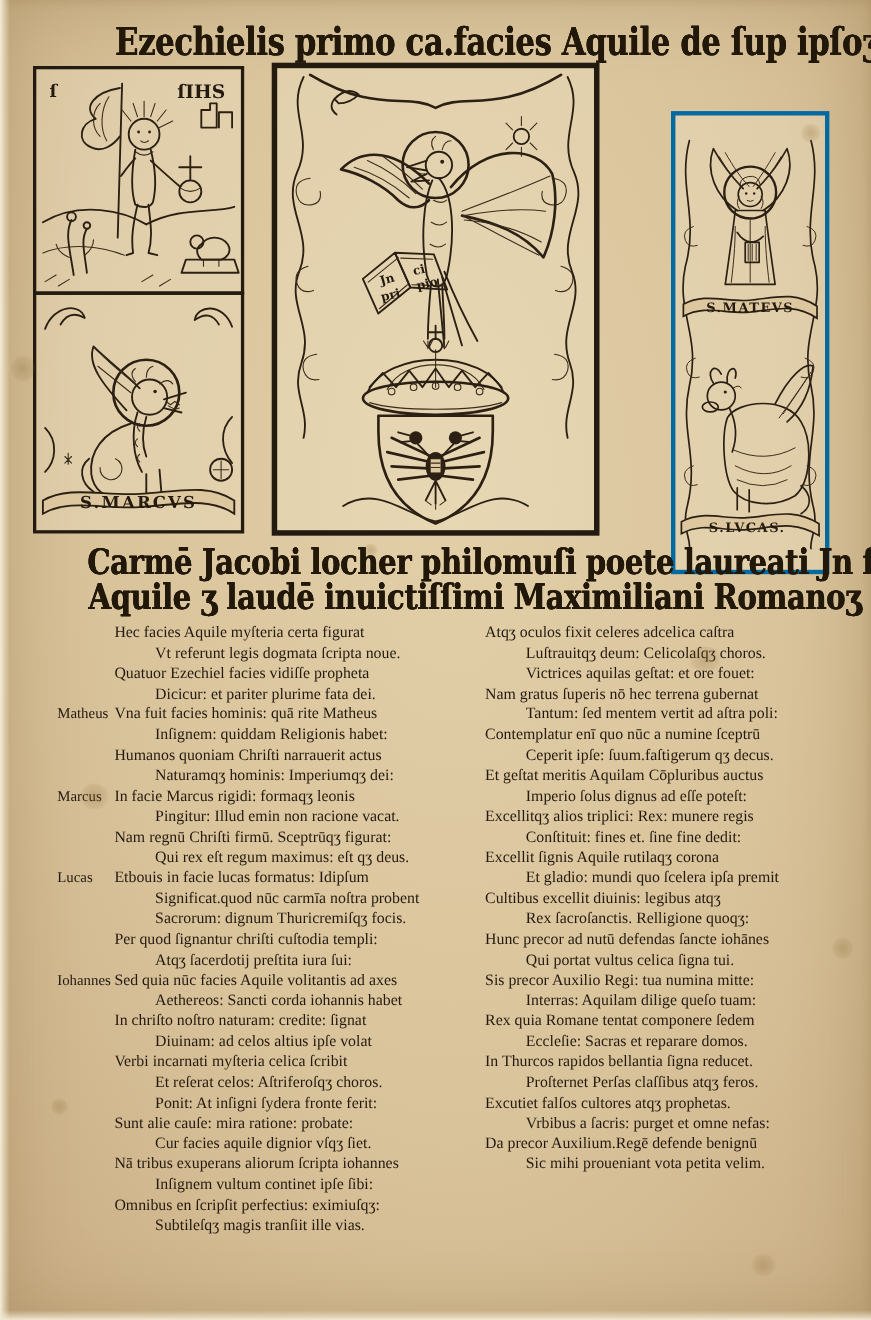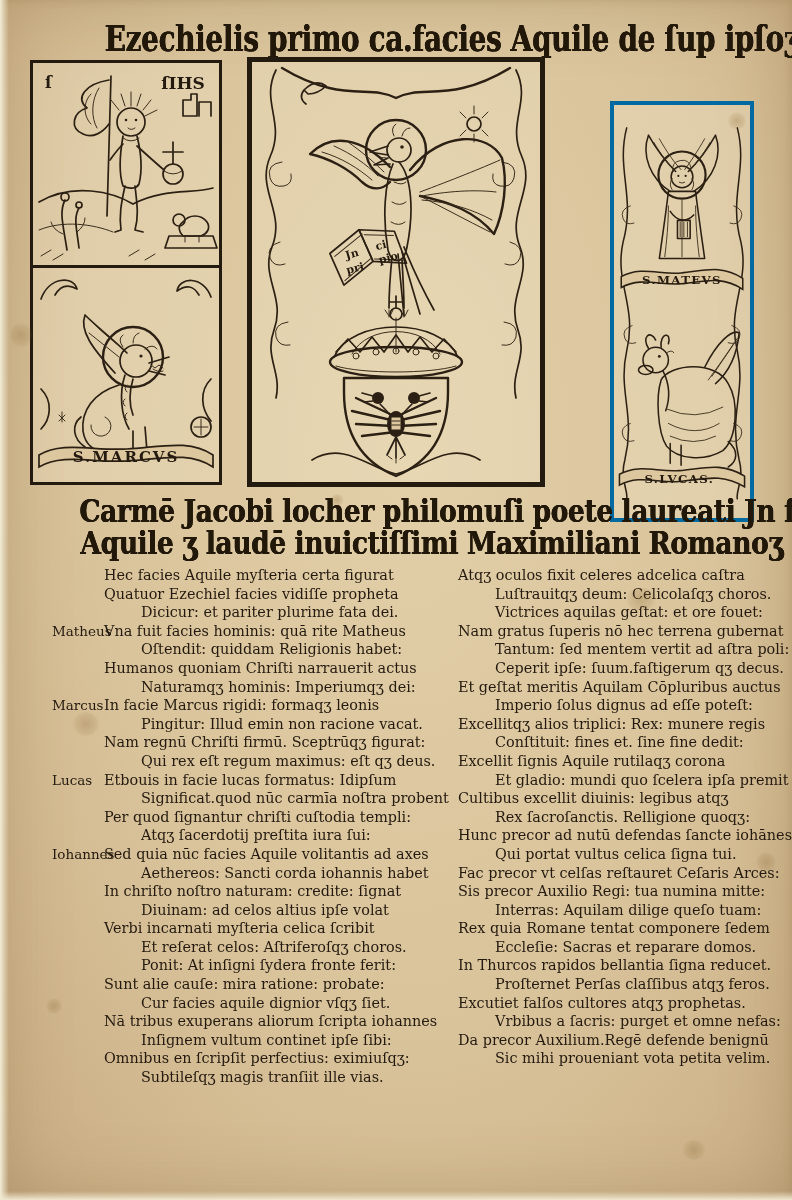--- a/index.html
+++ b/index.html
@@ -31,23 +31,23 @@
   #wc-right{left:610px;top:57px;width:144px;height:421px;border:4px solid #0369a1;margin-top:44px;}
   .ink{stroke:#2b2013;fill:none;stroke-width:1.7;stroke-linecap:round;stroke-linejoin:round;}
   .ink2{stroke:#2b2013;fill:none;stroke-width:2.4;stroke-linecap:round;stroke-linejoin:round;}
   .inkthin{stroke:#3a2d1c;fill:none;stroke-width:1;stroke-linecap:round;}
   .fillink{fill:#2b2013;stroke:none;}
   .ribbon{fill:#dcc79e;stroke:#2b2013;stroke-width:1.7;}
   .wtxt{font-family:"DejaVu Serif",serif;font-weight:bold;fill:#241a0f;}
 
   
   #verse{position:absolute;top:566px;left:0;right:0;height:610px;font-size:14.4px;line-height:18.6px;}
-  .vcol{position:absolute;top:0;white-space:nowrap;}
+  .vcol{position:absolute;top:0;white-space:nowrap;font-family:Liberation Serif, serif;}
   #vcol-left{left:0;width:435px;padding-left:104px;box-sizing:border-box;}
-  #vcol-right{left:454px;right:0;padding-left:4px;}
+  #vcol-right{left:437px;right:0;padding-left:4px;}
   .line{position:relative;height:18.6px;}
   .line.indent{padding-left:37px;}
   .mlabel{position:absolute;left:-52px;top:0;font-size:13.5px;}
 
   
   .stain{position:absolute;border-radius:50%;pointer-events:none;
          background:radial-gradient(circle,rgba(138,104,52,.30) 0%,rgba(138,104,52,.12) 55%,rgba(138,104,52,0) 75%);}
 </style>
 </head>
 <body>
@@ -273,32 +273,34 @@
   </div>
 
   <div id="sub-title" class="bl">
     <div><span>Carmē Jacobi locher philomuſi poete laureati Jn faciē</span></div>
     <div><span>Aquile ʒ laudē inuictiſſimi Maximiliani Romanoʒ regis</span></div>
   </div>
 
   <div id="verse">
     <div id="vcol-left" class="vcol">
         <div class="line"><span>Hec facies Aquile myſteria certa figurat</span></div>
+        <div class="line indent"><span>Vt referunt legis dogmata ſcripta noue.</span></div>
         <div class="line"><span>Quatuor Ezechiel facies vidiſſe propheta</span></div>
         <div class="line indent"><span>Dicicur: et pariter plurime fata dei.</span></div>
         <div class="line"><span class="mlabel">Matheus</span><span>Vna fuit facies hominis: quā rite Matheus</span></div>
-        <div class="line indent"><span>Oſtendit: quiddam Religionis habet:</span></div>
+        <div class="line indent"><span>Inſignem: quiddam Religionis habet:</span></div>
         <div class="line"><span>Humanos quoniam Chriſti narrauerit actus</span></div>
         <div class="line indent"><span>Naturamqʒ hominis: Imperiumqʒ dei:</span></div>
         <div class="line"><span class="mlabel">Marcus</span><span>In facie Marcus rigidi: formaqʒ leonis</span></div>
         <div class="line indent"><span>Pingitur: Illud emin non racione vacat.</span></div>
         <div class="line"><span>Nam regnū Chriſti firmū. Sceptrūqʒ figurat:</span></div>
         <div class="line indent"><span>Qui rex eſt regum maximus: eſt qʒ deus.</span></div>
         <div class="line"><span class="mlabel">Lucas</span><span>Etbouis in facie lucas formatus: Idipſum</span></div>
         <div class="line indent"><span>Significat.quod nūc carmīa noſtra probent</span></div>
+        <div class="line indent"><span>Sacrorum: dignum Thuricremiſqʒ focis.</span></div>
         <div class="line"><span>Per quod ſignantur chriſti cuſtodia templi:</span></div>
         <div class="line indent"><span>Atqʒ ſacerdotij preſtita iura ſui:</span></div>
         <div class="line"><span class="mlabel">Iohannes</span><span>Sed quia nūc facies Aquile volitantis ad axes</span></div>
         <div class="line indent"><span>Aethereos: Sancti corda iohannis habet</span></div>
         <div class="line"><span>In chriſto noſtro naturam: credite: ſignat</span></div>
         <div class="line indent"><span>Diuinam: ad celos altius ipſe volat</span></div>
         <div class="line"><span>Verbi incarnati myſteria celica ſcribit</span></div>
         <div class="line indent"><span>Et reſerat celos: Aſtriferoſqʒ choros.</span></div>
         <div class="line indent"><span>Ponit: At inſigni ſydera fronte ferit:</span></div>
         <div class="line"><span>Sunt alie cauſe: mira ratione: probate:</span></div>
@@ -307,32 +309,32 @@
         <div class="line indent"><span>Inſignem vultum continet ipſe ſibi:</span></div>
         <div class="line"><span>Omnibus en ſcripſit perfectius: eximiuſqʒ:</span></div>
         <div class="line indent"><span>Subtileſqʒ magis tranſiit ille vias.</span></div>
       </div>
     <div id="vcol-right" class="vcol">
         <div class="line"><span>Atqʒ oculos fixit celeres adcelica caſtra</span></div>
         <div class="line indent"><span>Luſtrauitqʒ deum: Celicolaſqʒ choros.</span></div>
         <div class="line indent"><span>Victrices aquilas geſtat: et ore fouet:</span></div>
         <div class="line"><span>Nam gratus ſuperis nō hec terrena gubernat</span></div>
         <div class="line indent"><span>Tantum: ſed mentem vertit ad aſtra poli:</span></div>
+        <div class="line"><span>Contemplatur enī quo nūc a numine ſceptrū</span></div>
         <div class="line indent"><span>Ceperit ipſe: ſuum.faſtigerum qʒ decus.</span></div>
         <div class="line"><span>Et geſtat meritis Aquilam Cōpluribus auctus</span></div>
         <div class="line indent"><span>Imperio ſolus dignus ad eſſe poteſt:</span></div>
         <div class="line"><span>Excellitqʒ alios triplici: Rex: munere regis</span></div>
         <div class="line indent"><span>Conſtituit: fines et. ſine fine dedit:</span></div>
         <div class="line"><span>Excellit ſignis Aquile rutilaqʒ corona</span></div>
         <div class="line indent"><span>Et gladio: mundi quo ſcelera ipſa premit</span></div>
         <div class="line"><span>Cultibus excellit diuinis: legibus atqʒ</span></div>
         <div class="line indent"><span>Rex ſacroſanctis. Relligione quoqʒ:</span></div>
         <div class="line"><span>Hunc precor ad nutū defendas ſancte iohānes</span></div>
         <div class="line indent"><span>Qui portat vultus celica ſigna tui.</span></div>
-        <div class="line"><span>Fac precor vt celſas reſtauret Ceſaris Arces:</span></div>
         <div class="line"><span>Sis precor Auxilio Regi: tua numina mitte:</span></div>
         <div class="line indent"><span>Interras: Aquilam dilige queſo tuam:</span></div>
         <div class="line"><span>Rex quia Romane tentat componere ſedem</span></div>
         <div class="line indent"><span>Eccleſie: Sacras et reparare domos.</span></div>
         <div class="line"><span>In Thurcos rapidos bellantia ſigna reducet.</span></div>
         <div class="line indent"><span>Proſternet Perſas claſſibus atqʒ feros.</span></div>
         <div class="line"><span>Excutiet falſos cultores atqʒ prophetas.</span></div>
         <div class="line indent"><span>Vrbibus a ſacris: purget et omne nefas:</span></div>
         <div class="line"><span>Da precor Auxilium.Regē defende benignū</span></div>
         <div class="line indent"><span>Sic mihi proueniant vota petita velim.</span></div>

